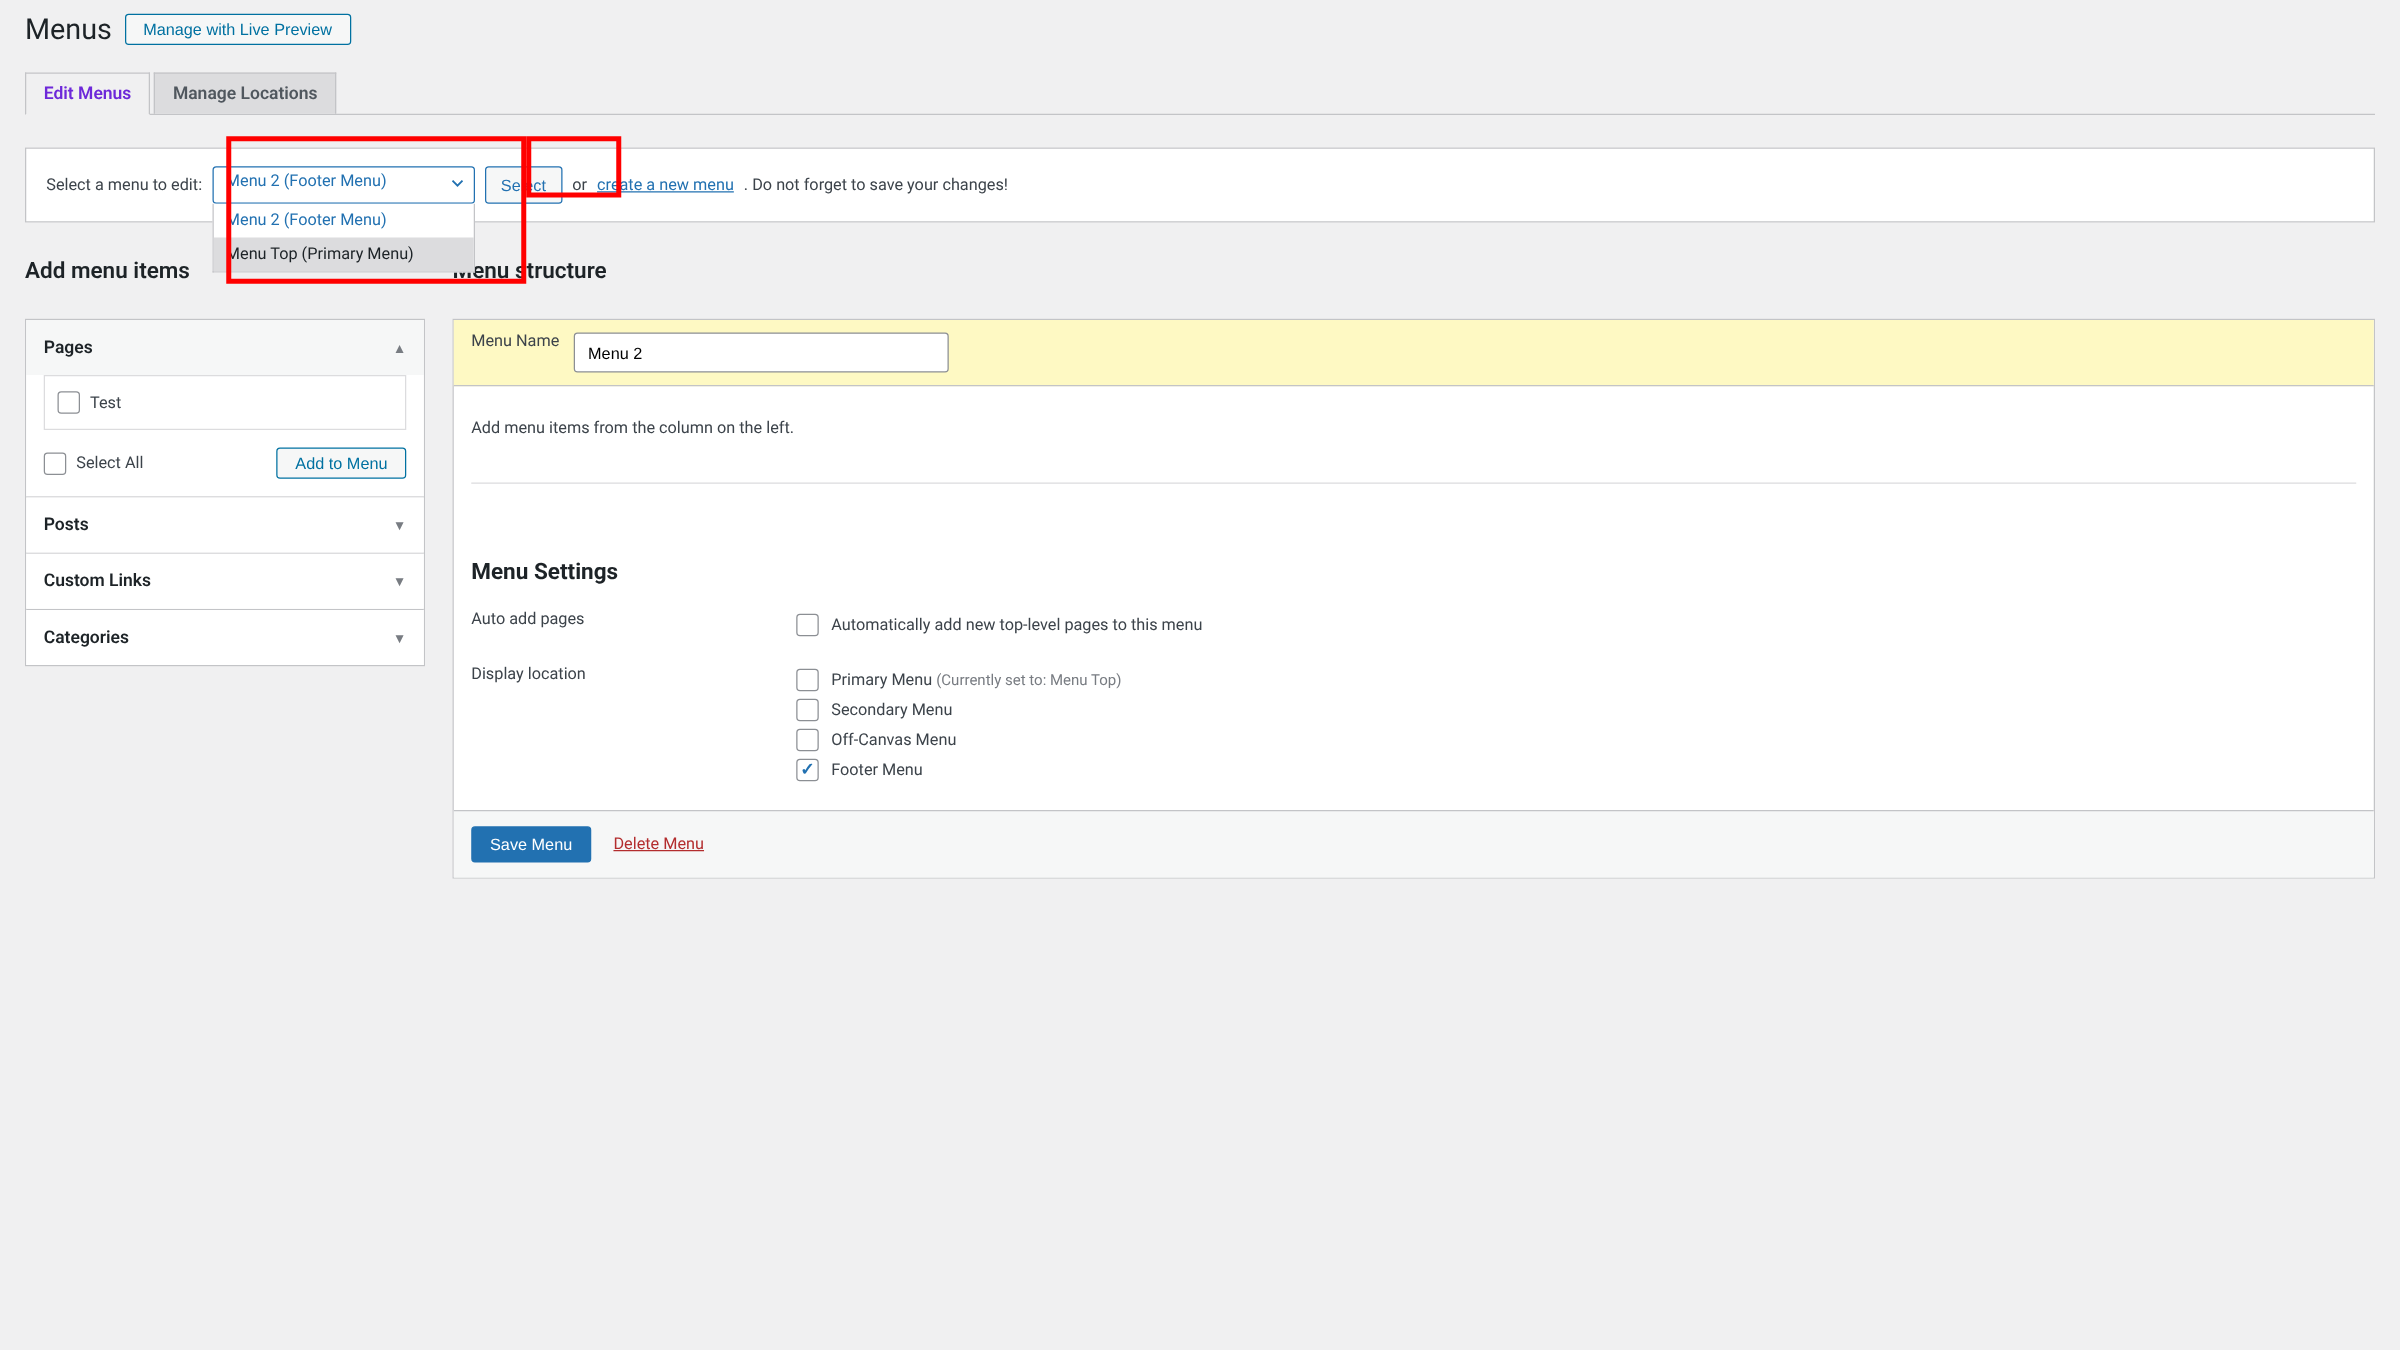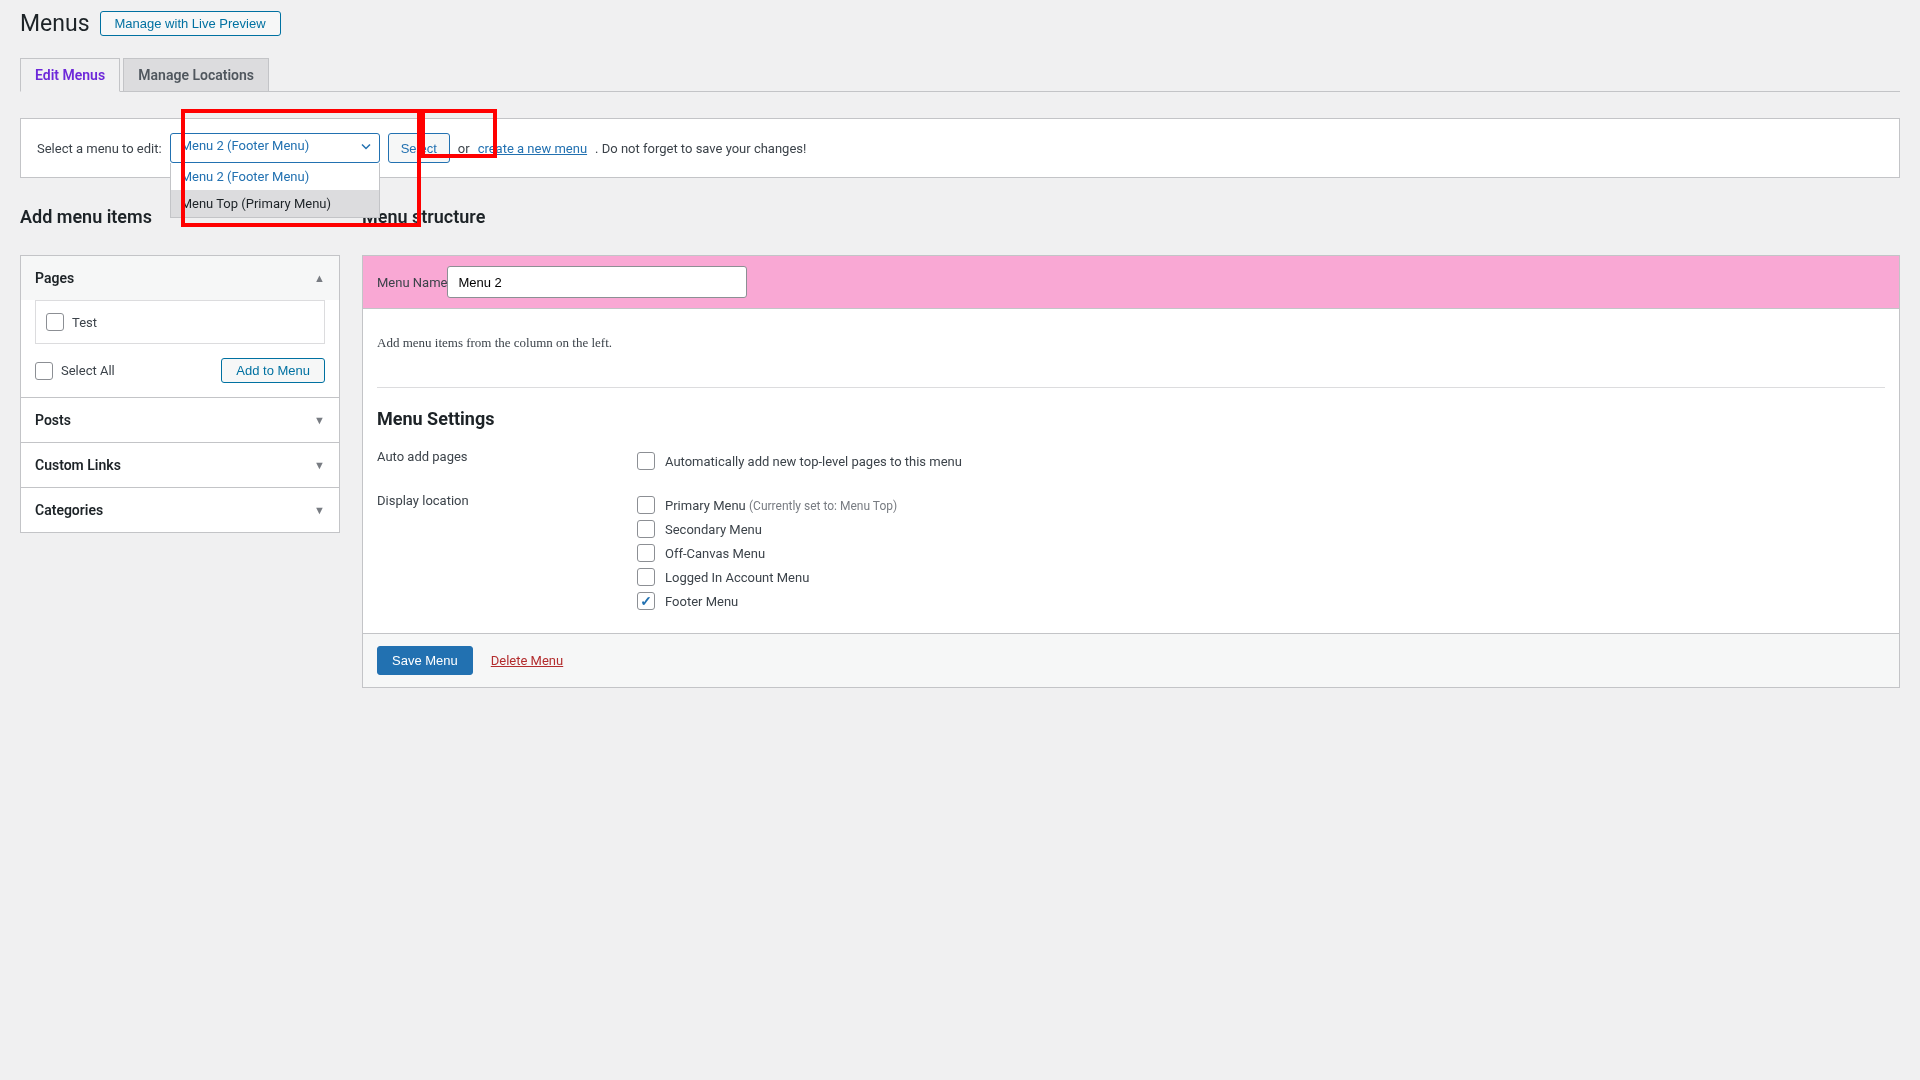--- a/index.html
+++ b/index.html
@@ -30,25 +30,25 @@
   .accordion-header { display: flex; justify-content: space-between; align-items: center; padding: 14px 14px; font-size: 14px; font-weight: 600; color: #1d2327; cursor: pointer; background: #f6f7f7; }
   .accordion-content { padding: 0; }
   .inner-tabs { display: flex; border-bottom: 1px solid #dcdcde; margin: 12px 14px 0 14px; }
   .inner-tab { padding: 6px 10px; font-size: 13px; color: #2271b1; cursor: pointer; border: 1px solid transparent; border-bottom: none; }
   .inner-tab.active { color: #1d2327; border: 1px solid #dcdcde; border-bottom: 1px solid #fff; border-top-left-radius: 3px; border-top-right-radius: 3px; position: relative; top: 1px; }
   .checkbox-list { border: 1px solid #dcdcde; margin: 0 14px; padding: 10px; }
   .checkbox-row { display: flex; align-items: center; gap: 8px; padding: 2px 0; font-size: 13px; }
   .accordion-footer { display: flex; justify-content: space-between; align-items: center; padding: 14px 14px; }
   .caret { font-size: 11px; color: #787c82; }
   .panel { background: #fff; border: 1px solid #c3c4c7; }
-  .panel-header { background: #f9a8d4; border-bottom: 1px solid #c3c4c7; padding: 10px 14px; display: flex; align-items: center; }
+  .panel-header { background: #fef9c3; border-bottom: 1px solid #c3c4c7; padding: 10px 14px; display: flex; align-items: flex-start; gap: 12px; }
   .menu-name-label { font-size: 13px; color: #3c434a; }
   .menu-name-input { border: 1px solid #8c8f94; padding: 4px 10px; font-size: 13px; width: 300px; height: 32px; border-radius: 3px; }
   .panel-body { padding: 26px 14px 0 14px; }
-  .instruction { font-size: 13px; color: #3c434a; margin-bottom: 20px; border-bottom: 1px solid #dcdcde; padding-bottom: 36px; font-family: Liberation Serif, serif; }
+  .instruction { font-size: 13px; color: #3c434a; margin-bottom: 60px; border-bottom: 1px solid #dcdcde; padding-bottom: 36px; }
   .settings-title { font-size: 18px; font-weight: 700; color: #1d2327; margin-bottom: 20px; }
   .settings-row { display: flex; gap: 40px; margin-bottom: 20px; font-size: 13px; }
   .settings-label-col { width: 220px; color: #3c434a; }
   .settings-value-col { flex: 1; }
   .loc-item { display: flex; align-items: center; gap: 10px; padding: 3px 0; font-size: 13px; }
   .loc-note { color: #787c82; font-size: 12px; }
   .wp-check { display: inline-flex; align-items: center; justify-content: center; width: 18px; height: 18px; border: 1px solid #8c8f94; border-radius: 3px; cursor: pointer; background: #fff; flex-shrink: 0; }
   .wp-check.checked::after { content: "✓"; color: #2271b1; font-size: 14px; font-weight: bold; line-height: 1; }
   .panel-footer { background: #f6f7f7; border-top: 1px solid #c3c4c7; padding: 12px 14px; display: flex; align-items: center; gap: 18px; }
   .btn-primary { background: #2271b1; color: #fff; border: 1px solid #2271b1; padding: 6px 14px; font-size: 13px; border-radius: 3px; cursor: pointer; }
@@ -179,24 +179,20 @@
               </label>
               <label class="loc-item">
                 <span class="wp-check"></span>
                 <span>Secondary Menu</span>
               </label>
               <label class="loc-item">
                 <span class="wp-check"></span>
                 <span>Off-Canvas Menu</span>
               </label>
               <label class="loc-item">
-                <span class="wp-check"></span>
-                <span>Logged In Account Menu</span>
-              </label>
-              <label class="loc-item">
                 <span class="wp-check checked"></span>
                 <span>Footer Menu</span>
               </label>
             </div>
           </div>
         </div>
         <div class="panel-footer">
           <button class="btn-primary">Save Menu</button>
           <span class="link-danger">Delete Menu</span>
         </div>

